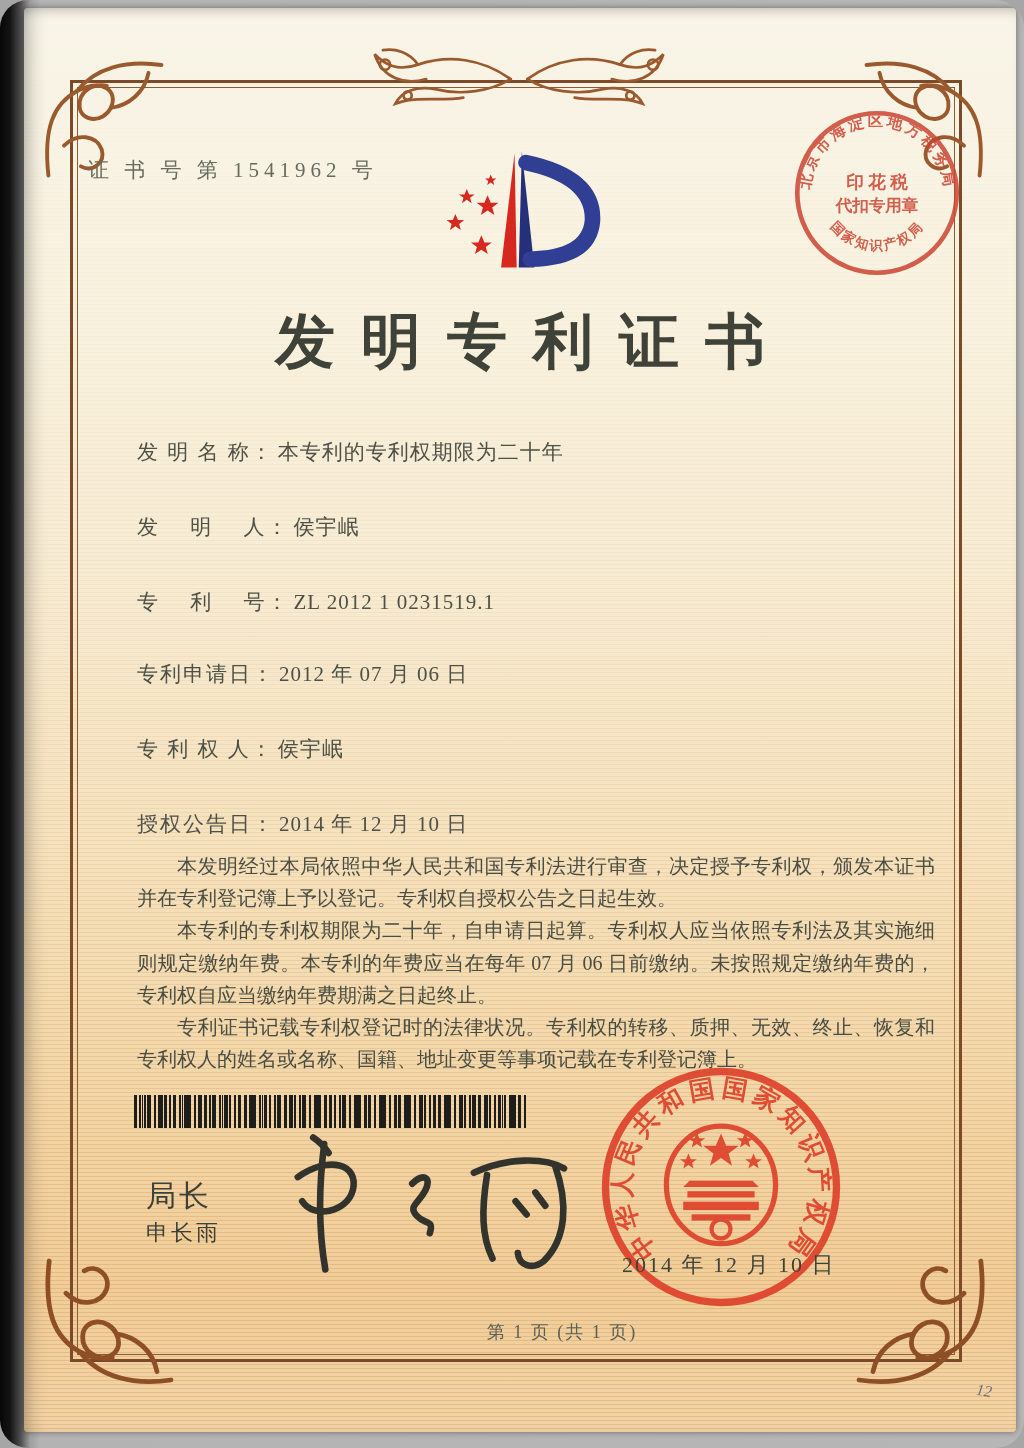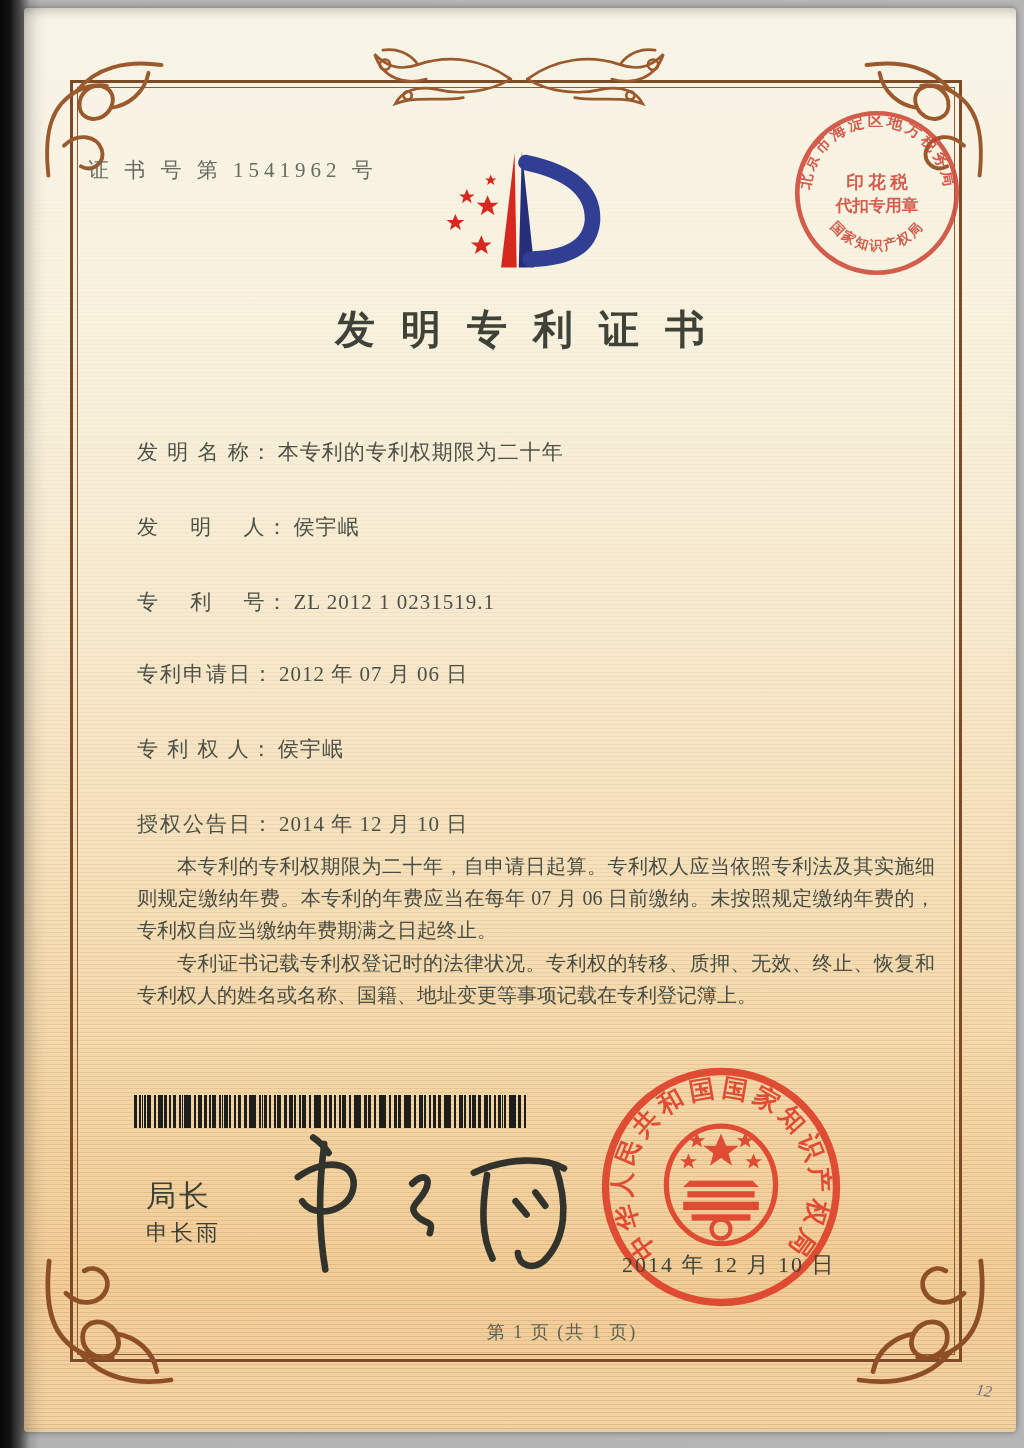--- a/index.html
+++ b/index.html
@@ -1,32 +1,32 @@
 <!DOCTYPE html>
 <html><head>
 <meta charset="utf-8">
 <style>
   html,body{margin:0;padding:0;background:#a6a6a6;}
   .stage{position:relative;width:1024px;height:1448px;overflow:hidden;
          background:linear-gradient(90deg,#070707 0,#141414 10px,#4a4a4a 20px,#9e9e9e 30px,#b3b3b3 40px,#b6b6b6 100%);
-         font-family:"Liberation Serif","DejaVu Serif",serif;}
+         font-family:"Liberation Serif","DejaVu Serif",serif;border-radius:28px;}
   .page{position:absolute;left:24px;top:8px;width:992px;height:1424px;border-radius:4px;
         background:linear-gradient(180deg,#f8f4e7 0%,#f8f2df 20%,#f7ebd2 40%,#f5e1bc 60%,#f2d5a5 78%,#f0cd98 90%,#f2d4a6 100%);
         box-shadow:inset 14px 0 20px -12px rgba(0,0,0,.35), inset 0 10px 14px -10px rgba(0,0,0,.25), 0 0 6px rgba(0,0,0,.4);}
   .texture{position:absolute;inset:0;pointer-events:none;
         background:repeating-linear-gradient(180deg,rgba(198,128,66,.35) 0 1px,rgba(255,255,255,0) 1px 4px);
         -webkit-mask-image:linear-gradient(180deg,rgba(0,0,0,0) 0%,rgba(0,0,0,.10) 28%,rgba(0,0,0,.35) 55%,rgba(0,0,0,.7) 85%,rgba(0,0,0,.8) 100%);
         mask-image:linear-gradient(180deg,rgba(0,0,0,0) 0%,rgba(0,0,0,.10) 28%,rgba(0,0,0,.35) 55%,rgba(0,0,0,.7) 85%,rgba(0,0,0,.8) 100%);}
   .frame{position:absolute;left:46px;top:72px;width:886px;height:1276px;border:3px solid #7c4a26;}
   .frame::after{content:"";position:absolute;inset:4px;border:1px solid #8a5a30;}
   .orn{position:absolute;pointer-events:none;}
   .cert-no{position:absolute;left:64px;top:148px;font-size:21px;letter-spacing:5px;color:#666b5e;}
   .logo{position:absolute;left:398px;top:138px;width:208px;height:162px;}
   .tax-stamp{position:absolute;left:765px;top:97px;width:176px;height:176px;opacity:.85;}
-  .title{position:absolute;left:0;top:294px;width:100%;text-align:center;font-size:40px;font-weight:600;
+  .title{position:absolute;left:0;top:294px;width:100%;text-align:center;font-size:60px;font-weight:600;
          color:#3f4239;letter-spacing:26px;text-indent:26px;}
   .fields{position:absolute;left:113px;top:430px;width:780px;color:#4c5046;font-size:21px;}
   .frow{position:absolute;left:0;white-space:nowrap;}
   .frow .lbl{letter-spacing:2px;}
   .frow .val{padding-left:4px;letter-spacing:1px;}
   .paras{position:absolute;left:113px;top:842px;width:798px;font-size:20px;line-height:1.61;
          color:#484c42;text-align:justify;}
   .paras p{margin:0;text-indent:2em;}
   .barcode{position:absolute;left:110px;top:1087px;width:392px;height:33px;
         background:
@@ -145,20 +145,21 @@
       </div>
       <div class="frow" style="top:297px">
         <span class="lbl">专 利 权 人：</span><span class="val">侯宇岷</span>
       </div>
       <div class="frow" style="top:372px">
         <span class="lbl">授权公告日：</span><span class="val">2014 年 12 月 10 日</span>
       </div>
     </div>
 
     <div class="paras">
+      <p>本发明经过本局依照中华人民共和国专利法进行审查，决定授予专利权，颁发本证书并在专利登记簿上予以登记。专利权自授权公告之日起生效。</p>
       <p>本专利的专利权期限为二十年，自申请日起算。专利权人应当依照专利法及其实施细则规定缴纳年费。本专利的年费应当在每年 07 月 06 日前缴纳。未按照规定缴纳年费的，专利权自应当缴纳年费期满之日起终止。</p>
       <p>专利证书记载专利权登记时的法律状况。专利权的转移、质押、无效、终止、恢复和专利权人的姓名或名称、国籍、地址变更等事项记载在专利登记簿上。</p>
     </div>
 
     <div class="barcode"></div>
 
     <div class="sig-title">局长</div>
     <div class="sig-name">申长雨</div>
 
     <svg class="signature" viewBox="0 0 300 140">

